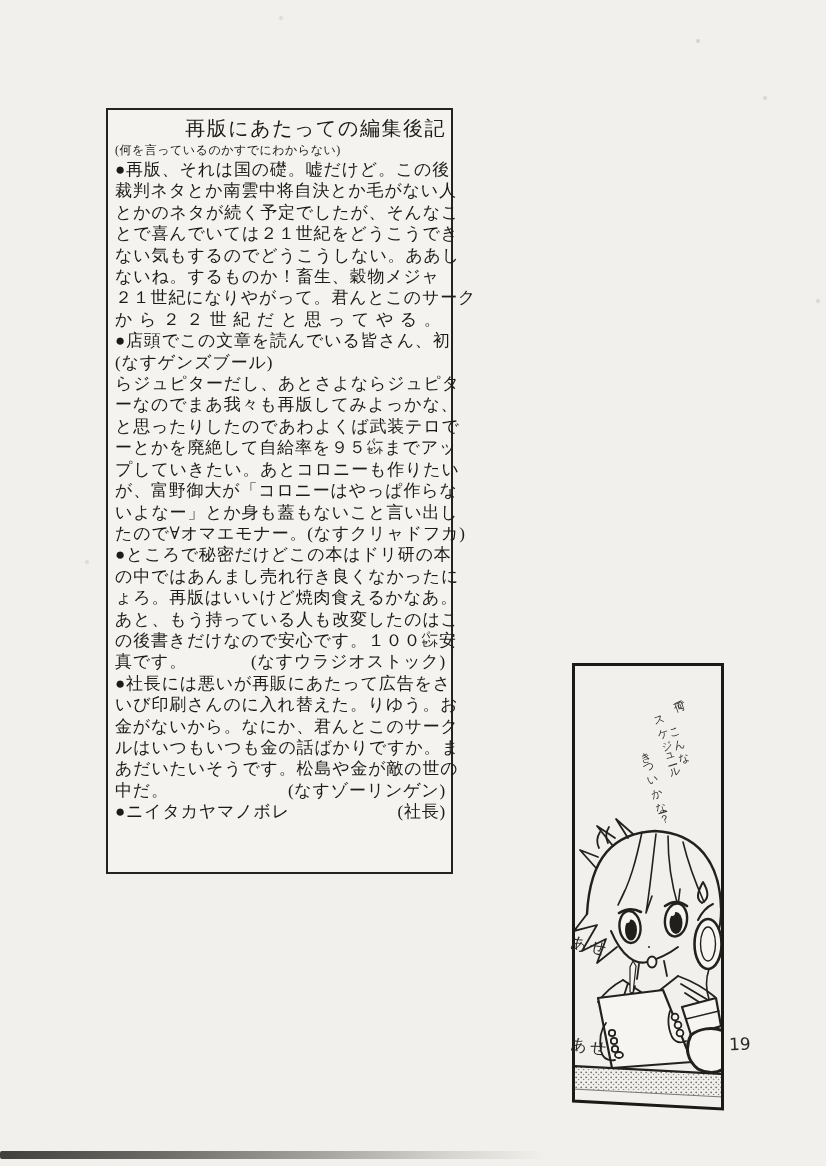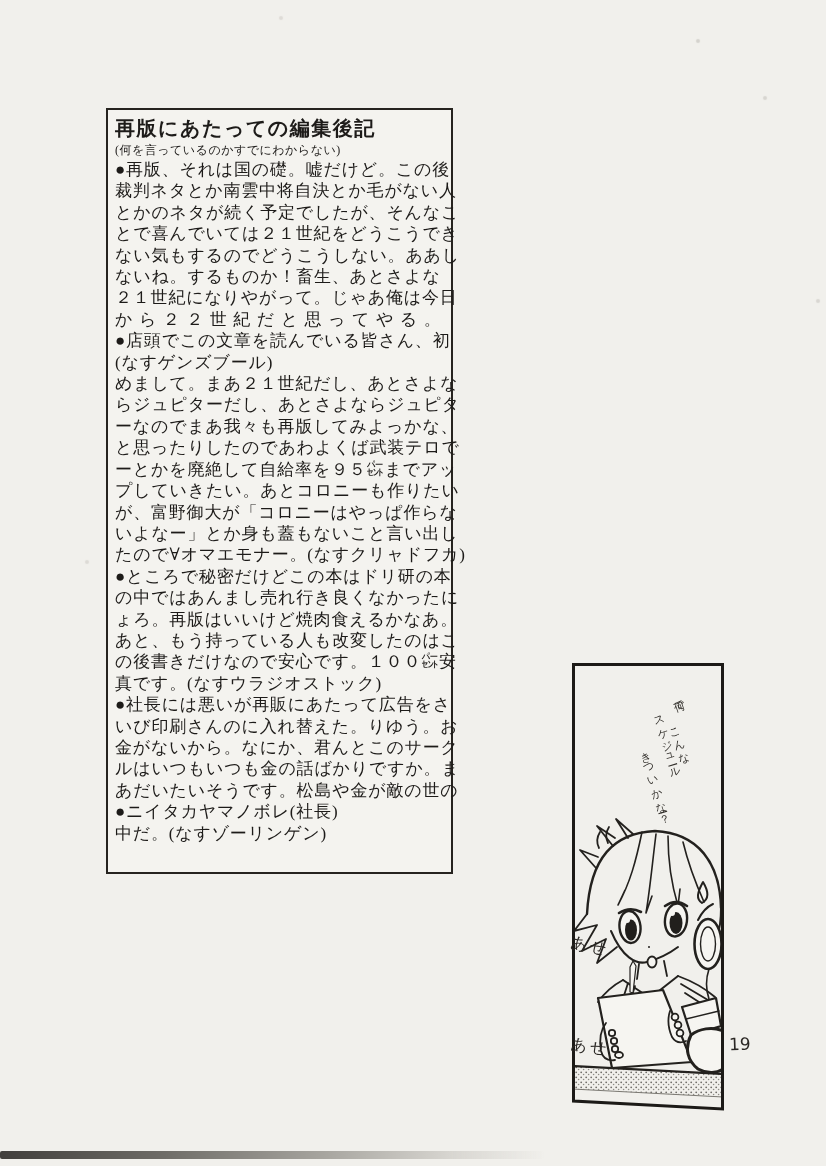--- a/index.html
+++ b/index.html
@@ -9,31 +9,31 @@
     font-family:"Liberation Serif","DejaVu Serif",serif;
     color:#1d1b19;
   }
   
   .editorial-box {
     position:absolute; left:106px; top:108px; width:347px; height:766px;
     border:2px solid #26231f; box-sizing:border-box;
     padding:4px 5px 2px 7px; background:#f4f3ef;
   }
   .ed-title {
-    text-align:left; font-size:20px; line-height:28px;
-    letter-spacing:1.5px; font-weight:700; white-space:nowrap;
+    text-align:right; font-size:20px; line-height:28px;
+    letter-spacing:1.5px; font-weight:400; white-space:nowrap;
   }
   .ed-subtitle {
     text-align:left; font-size:12px; line-height:17px; letter-spacing:.5px;
   }
   .ed-line {
     font-size:17px; line-height:21.4px; letter-spacing:.8px; white-space:nowrap;
   }
   .ed-line.justify { letter-spacing:6.5px; }
-  .ed-line.split { display:flex; justify-content:flex-start; letter-spacing:.8px; }
+  .ed-line.split { display:flex; justify-content:space-between; letter-spacing:.8px; }
   
   .panel { position:absolute; left:570px; top:661px; width:156px; height:452px; }
   .panel svg { position:absolute; left:0; top:0; }
   .speech {
     position:absolute; writing-mode:vertical-rl; text-orientation:upright;
     font-family:"DejaVu Sans",sans-serif; font-size:11px; letter-spacing:.5px;
     color:#33302c; transform-origin:top center; white-space:nowrap;
   }
   .speech-0 { left:96px; top:33px;  transform:rotate(-19deg); }
   .speech-1 { left:92px; top:60px;  transform:rotate(-19deg); }
@@ -71,26 +71,25 @@
 
 <div class="editorial-box">
   <div class="ed-title">再版にあたっての編集後記</div>
   <div class="ed-subtitle">(何を言っているのかすでにわからない)</div>
   <div class="ed-body">
       <div class="ed-line">●再版、それは国の礎。嘘だけど。この後</div>
       <div class="ed-line">裁判ネタとか南雲中将自決とか毛がない人</div>
       <div class="ed-line">とかのネタが続く予定でしたが、そんなこ</div>
       <div class="ed-line">とで喜んでいては２１世紀をどうこうでき</div>
       <div class="ed-line">ない気もするのでどうこうしない。ああし</div>
-      <div class="ed-line">ないね。するものか！畜生、あとさよな</div>
-      <div class="ed-line">２１世紀になりやがって。じゃあ俺は今日</div>
+      <div class="ed-line">ないね。するものか！畜生、穀物メジャ</div>
+      <div class="ed-line">２１世紀になりやがって。君んとこのサーク</div>
       <div class="ed-line justify">から２２世紀だと思ってやる。</div>
       <div class="ed-line">●店頭でこの文章を読んでいる皆さん、初</div>
       <div class="ed-line">(なすゲンズブール)</div>
-      <div class="ed-line">めまして。まあ２１世紀だし、あとさよな</div>
       <div class="ed-line">らジュピターだし、あとさよならジュピタ</div>
       <div class="ed-line">ーなのでまあ我々も再版してみよっかな、</div>
       <div class="ed-line">と思ったりしたのであわよくば武装テロで</div>
       <div class="ed-line">ーとかを廃絶して自給率を９５㌫までアッ</div>
       <div class="ed-line">プしていきたい。あとコロニーも作りたい</div>
       <div class="ed-line">が、富野御大が「コロニーはやっぱ作らな</div>
       <div class="ed-line">いよなー」とか身も蓋もないこと言い出し</div>
       <div class="ed-line">たので∀オマエモナー。(なすクリャドフカ)</div>
       <div class="ed-line">●ところで秘密だけどこの本はドリ研の本</div>
       <div class="ed-line">の中ではあんまし売れ行き良くなかったに</div>
@@ -100,26 +99,26 @@
       <div class="ed-line split">
         <span>真です。</span>
         <span>(なすウラジオストック)</span>
       </div>
       <div class="ed-line">●社長には悪いが再販にあたって広告をさ</div>
       <div class="ed-line">いび印刷さんのに入れ替えた。りゆう。お</div>
       <div class="ed-line">金がないから。なにか、君んとこのサーク</div>
       <div class="ed-line">ルはいつもいつも金の話ばかりですか。ま</div>
       <div class="ed-line">あだいたいそうです。松島や金が敵の世の</div>
       <div class="ed-line split">
+        <span>中だ。</span>
+        <span>(なすゾーリンゲン)</span>
+      </div>
+      <div class="ed-line split">
         <span>●ニイタカヤマノボレ</span>
         <span>(社長)</span>
-      </div>
-      <div class="ed-line split">
-        <span>中だ。</span>
-        <span>(なすゾーリンゲン)</span>
       </div>
     </div>
 </div>
 
 <div class="panel">
   <svg width="156" height="452" viewBox="0 0 156 452">
     <defs>
       <pattern id="dots" width="5" height="5" patternUnits="userSpaceOnUse">
         <circle cx="1.2" cy="1.3" r="0.9" fill="#6f6d68"></circle>
         <circle cx="3.6" cy="3.5" r="0.8" fill="#8d8b85"></circle>

